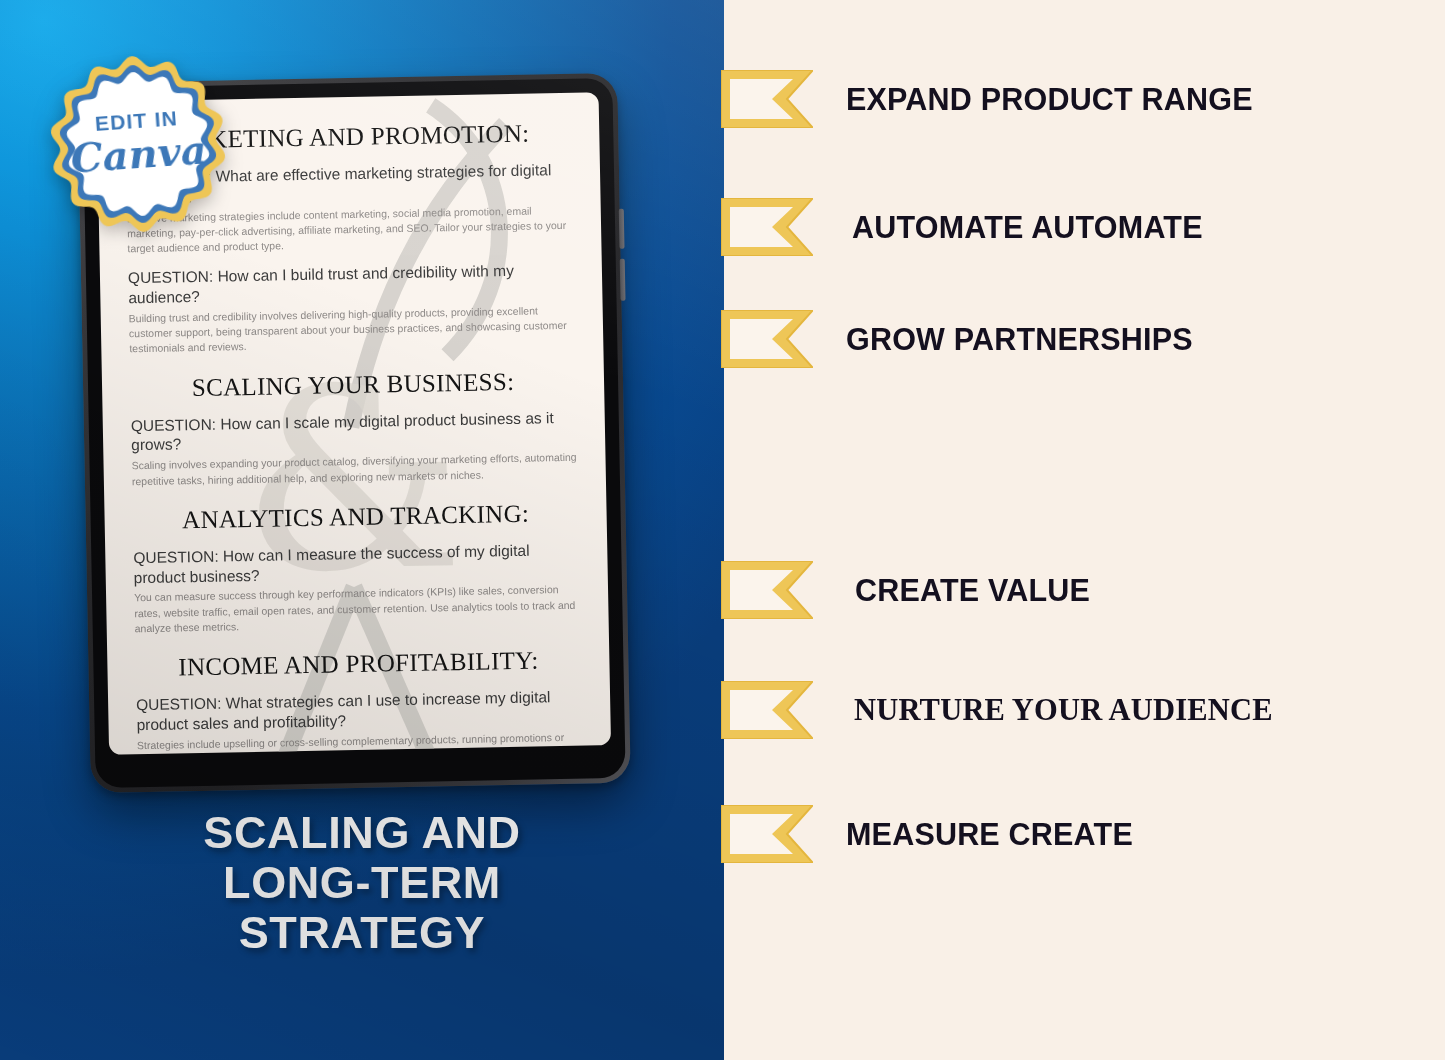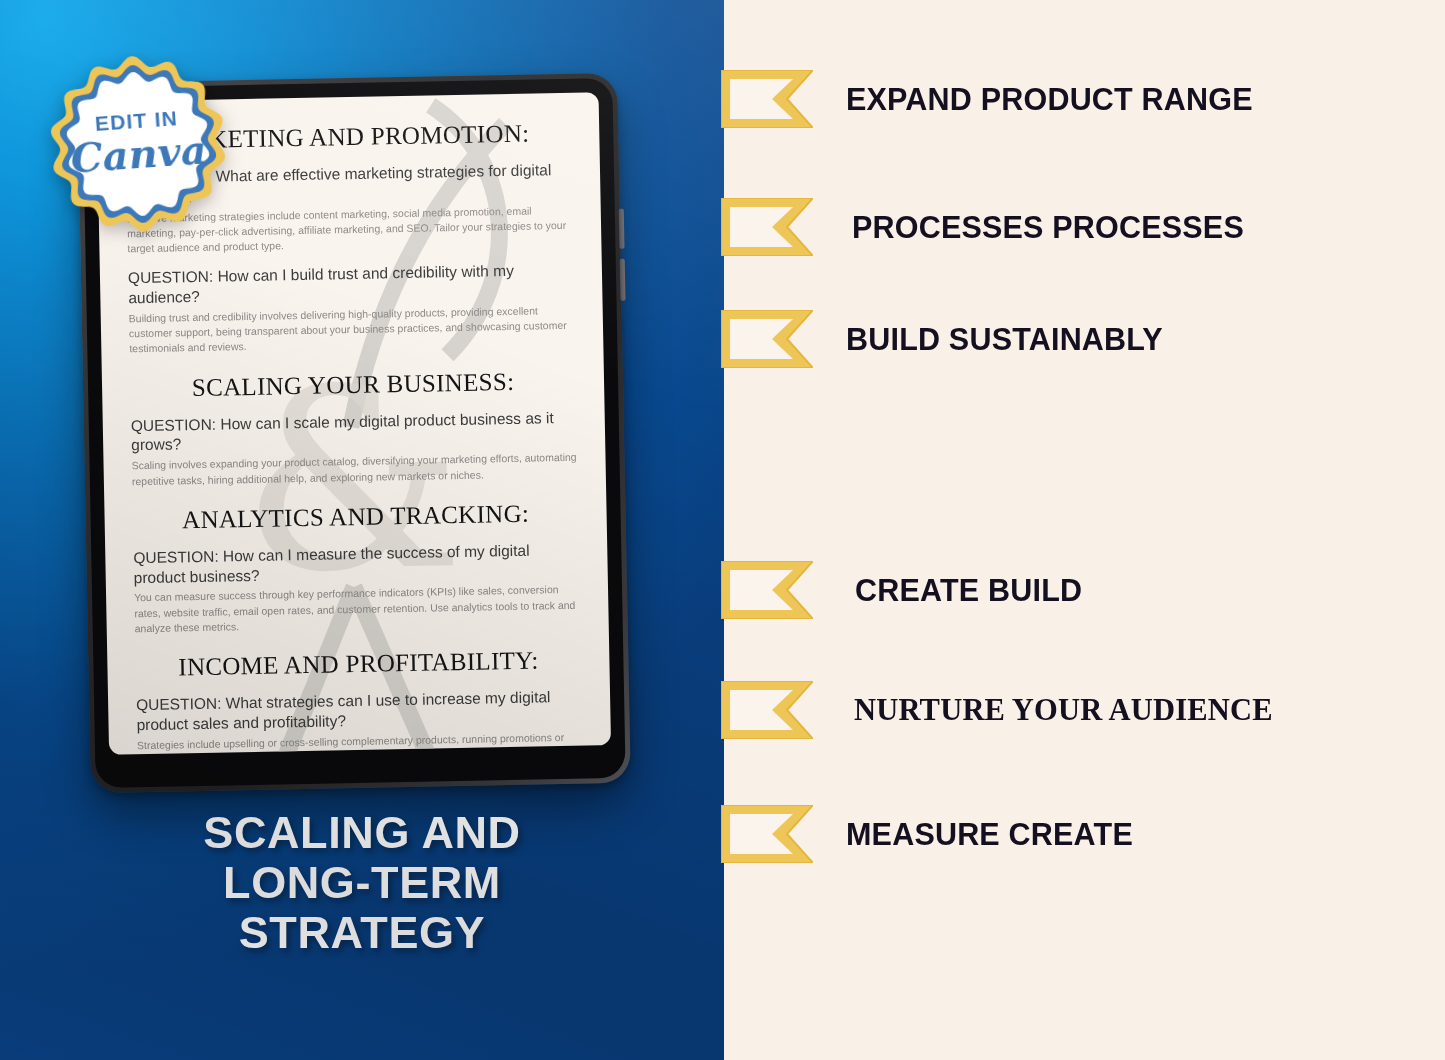--- a/index.html
+++ b/index.html
@@ -206,35 +206,35 @@
         <path d="M0,0 L92,0 L66,29 L92,58 L0,58 Z" fill="#eec657" stroke="#e4b63e" stroke-width="2"></path>
         <path d="M9,9 L72,9 L51,29 L72,49 L9,49 Z" fill="#fbf4ec"></path>
       </svg>
       <div class="flag-label" style="left: 125px;">EXPAND PRODUCT RANGE</div>
     </div>
     <div class="flag-row" style="top: 198px;">
       <svg class="flag-icon" viewBox="0 0 92 58">
         <path d="M0,0 L92,0 L66,29 L92,58 L0,58 Z" fill="#eec657" stroke="#e4b63e" stroke-width="2"></path>
         <path d="M9,9 L72,9 L51,29 L72,49 L9,49 Z" fill="#fbf4ec"></path>
       </svg>
-      <div class="flag-label" style="left: 131px;">PROCESSES PROCESSES</div>
+      <div class="flag-label" style="left: 131px;">AUTOMATE AUTOMATE</div>
     </div>
     <div class="flag-row" style="top: 310px;">
       <svg class="flag-icon" viewBox="0 0 92 58">
         <path d="M0,0 L92,0 L66,29 L92,58 L0,58 Z" fill="#eec657" stroke="#e4b63e" stroke-width="2"></path>
         <path d="M9,9 L72,9 L51,29 L72,49 L9,49 Z" fill="#fbf4ec"></path>
       </svg>
-      <div class="flag-label" style="left: 125px;">BUILD SUSTAINABLY</div>
+      <div class="flag-label" style="left: 125px;">GROW PARTNERSHIPS</div>
     </div>
     <div class="flag-row" style="top: 561px;">
       <svg class="flag-icon" viewBox="0 0 92 58">
         <path d="M0,0 L92,0 L66,29 L92,58 L0,58 Z" fill="#eec657" stroke="#e4b63e" stroke-width="2"></path>
         <path d="M9,9 L72,9 L51,29 L72,49 L9,49 Z" fill="#fbf4ec"></path>
       </svg>
-      <div class="flag-label" style="left: 134px;">CREATE BUILD</div>
+      <div class="flag-label" style="left: 134px;">CREATE VALUE</div>
     </div>
     <div class="flag-row" style="top: 681px;">
       <svg class="flag-icon" viewBox="0 0 92 58">
         <path d="M0,0 L92,0 L66,29 L92,58 L0,58 Z" fill="#eec657" stroke="#e4b63e" stroke-width="2"></path>
         <path d="M9,9 L72,9 L51,29 L72,49 L9,49 Z" fill="#fbf4ec"></path>
       </svg>
       <div class="flag-label" style="left: 133px; font-family: Liberation Serif, serif;">NURTURE YOUR AUDIENCE</div>
     </div>
     <div class="flag-row" style="top: 805px;">
       <svg class="flag-icon" viewBox="0 0 92 58">

